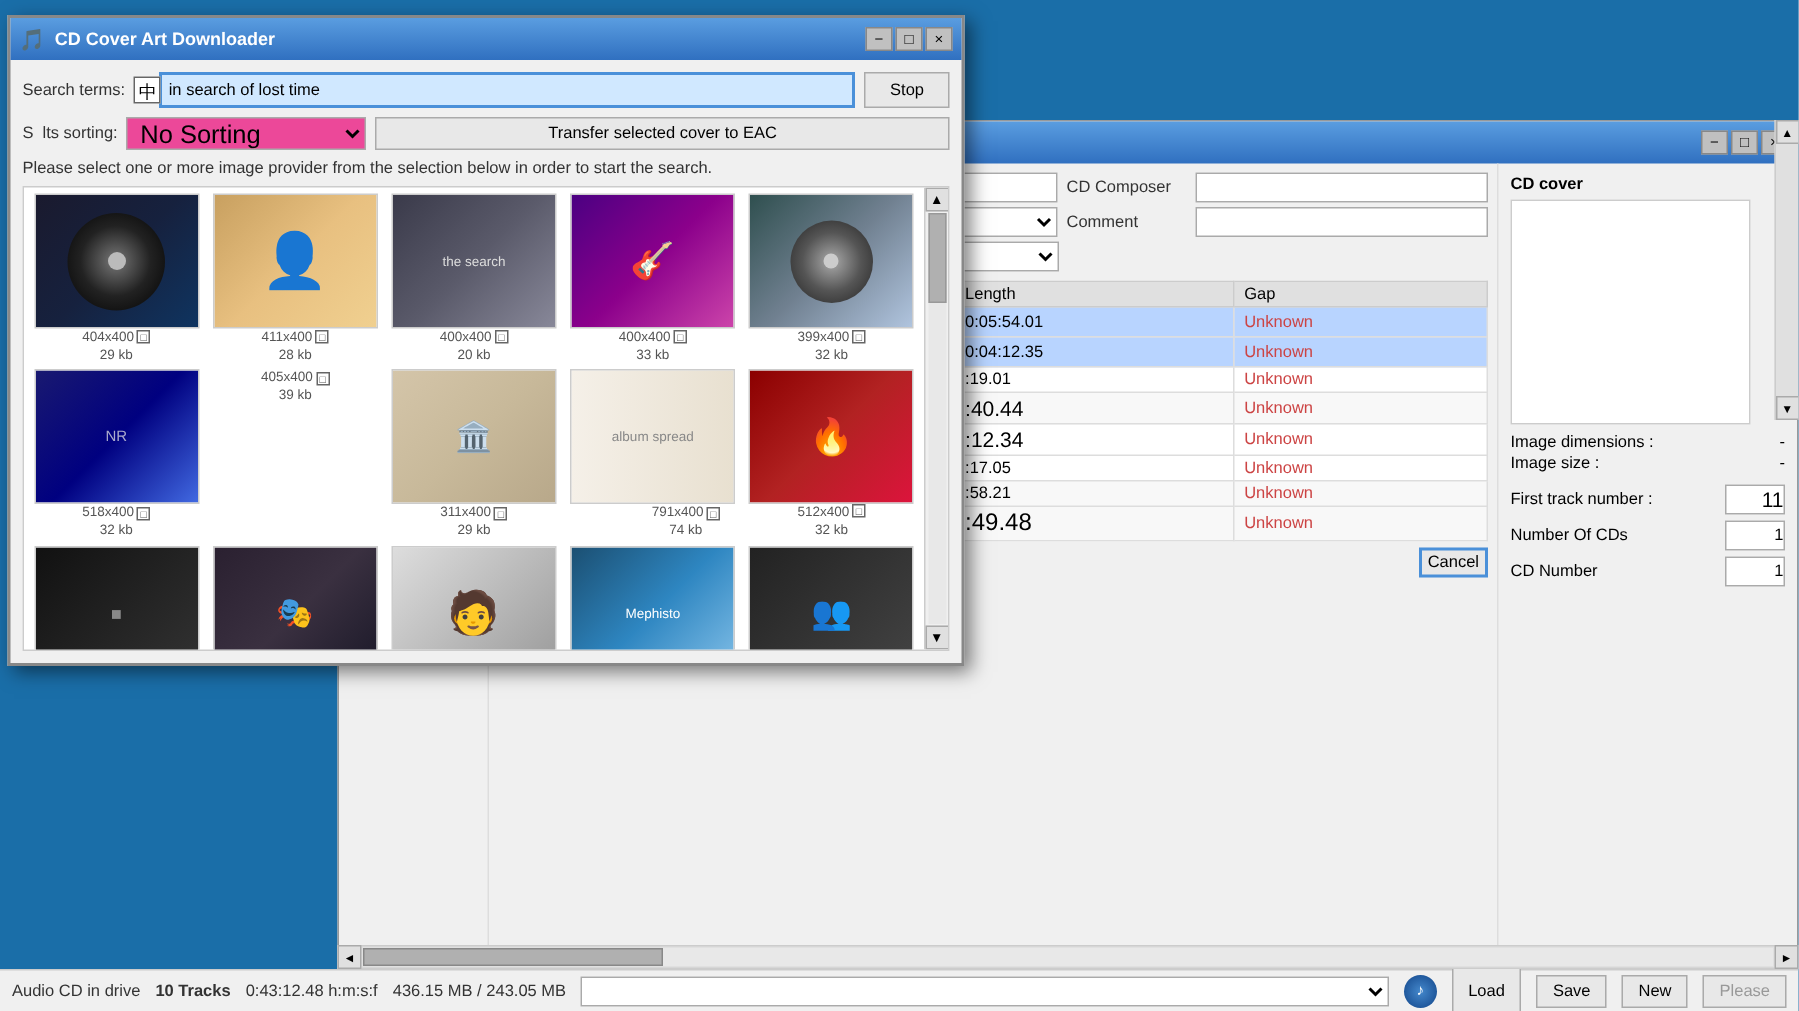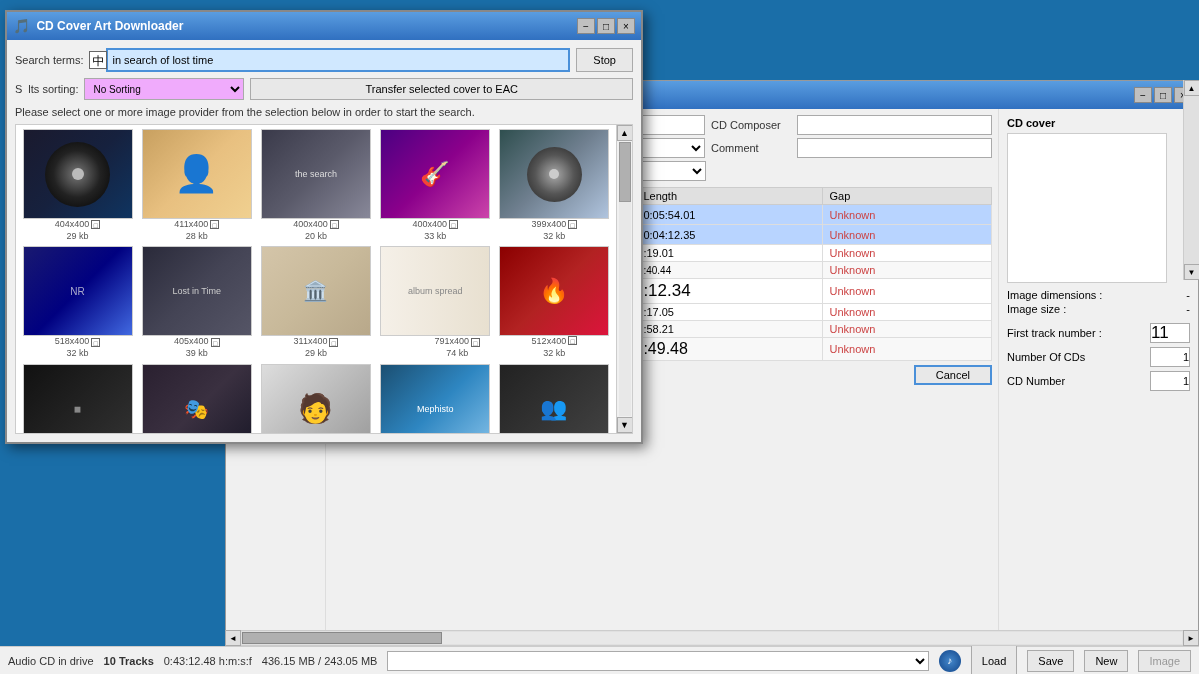--- a/index.html
+++ b/index.html
@@ -93,27 +93,27 @@
       </tr>
               <tr style="background: white;">
         <td style="border:1px solid #ddd;padding:2px 4px;"></td>
         <td style="border:1px solid #ddd;padding:2px 6px;font-size:11px;"></td>
         <td style="border:1px solid #ddd;padding:2px 6px;font-size:11px;">:19.01</td>
         <td style="border:1px solid #ddd;padding:2px 6px;font-size:11px;color:#cc4444;">Unknown</td>
       </tr>
               <tr style="background: rgb(248, 248, 248);">
         <td style="border:1px solid #ddd;padding:2px 4px;"></td>
         <td style="border:1px solid #ddd;padding:2px 6px;font-size:11px;"></td>
-        <td style="border:1px solid #ddd;padding:2px 6px;font-size:10px;">:40.44</td>
+        <td style="border:1px solid #ddd;padding:2px 6px;font-size:14px;">:40.44</td>
         <td style="border:1px solid #ddd;padding:2px 6px;font-size:11px;color:#cc4444;">Unknown</td>
       </tr>
               <tr style="background: white;">
         <td style="border:1px solid #ddd;padding:2px 4px;"></td>
         <td style="border:1px solid #ddd;padding:2px 6px;font-size:11px;"></td>
-        <td style="border:1px solid #ddd;padding:2px 6px;font-size:17px;">:12.34</td>
+        <td style="border:1px solid #ddd;padding:2px 6px;font-size:14px;">:12.34</td>
         <td style="border:1px solid #ddd;padding:2px 6px;font-size:11px;color:#cc4444;">Unknown</td>
       </tr>
               <tr style="background: white;">
         <td style="border:1px solid #ddd;padding:2px 4px;"></td>
         <td style="border:1px solid #ddd;padding:2px 6px;font-size:11px;"></td>
         <td style="border:1px solid #ddd;padding:2px 6px;font-size:11px;">:17.05</td>
         <td style="border:1px solid #ddd;padding:2px 6px;font-size:11px;color:#cc4444;">Unknown</td>
       </tr>
               <tr style="background: rgb(248, 248, 248);">
         <td style="border:1px solid #ddd;padding:2px 4px;"></td>
@@ -125,21 +125,21 @@
         <td style="border:1px solid #ddd;padding:2px 4px;"></td>
         <td style="border:1px solid #ddd;padding:2px 6px;font-size:11px;"></td>
         <td style="border:1px solid #ddd;padding:2px 6px;font-size:16px;">:49.48</td>
         <td style="border:1px solid #ddd;padding:2px 6px;font-size:11px;color:#cc4444;">Unknown</td>
       </tr>
             </tbody>
         </table>
       </div>
 
       <div style="display:flex;justify-content:flex-end;margin-top:4px;">
-        <button style="border:2px solid #4a90d9;background:#e8e8e8;padding:2px 20px;font-size:11px;cursor:pointer;">Cancel</button>
+        <button style="border:2px solid #4a90d9;background:#e8e8e8;padding:2px 4px;font-size:11px;cursor:pointer;">Cancel</button>
       </div>
     </div>
 
     <div style="width:200px;padding:8px;border-left:1px solid #ddd;overflow:hidden;">
 
       <div>
         <div style="font-size:11px;font-weight:bold;margin-bottom:4px;">CD cover</div>
         <div style="width:160px;height:150px;border:1px solid #ccc;background:white;margin-bottom:6px;"></div>
         <div style="display:flex;justify-content:space-between;font-size:11px;margin-bottom:2px;">
           <span>Image dimensions :</span>
@@ -147,21 +147,21 @@
         </div>
         <div style="display:flex;justify-content:space-between;font-size:11px;margin-bottom:8px;">
           <span>Image size :</span>
           <span>-</span>
         </div>
       </div>
 
       <div>
         <div style="display:flex;justify-content:space-between;align-items:center;margin-bottom:4px;font-size:11px;">
           <span>First track number :</span>
-          <input value="11" style="width: 40px; height: 20px; border: 1px solid rgb(170, 170, 170); font-size: 17px; ">
+          <input value="11" style="width: 40px; height: 20px; border: 1px solid rgb(170, 170, 170); font-size: 14px; text-align: right;">
         </div>
         <div style="display:flex;justify-content:space-between;align-items:center;margin-bottom:4px;font-size:11px;">
           <span>Number Of CDs</span>
           <input value="1" style="width: 40px; height: 20px; border: 1px solid rgb(170, 170, 170); font-size: 11px; text-align: right;">
         </div>
         <div style="display:flex;justify-content:space-between;align-items:center;margin-bottom:4px;font-size:11px;">
           <span>CD Number</span>
           <input value="1" style="width: 40px; height: 20px; border: 1px solid rgb(170, 170, 170); font-size: 11px; text-align: right;">
         </div>
       </div>
@@ -190,21 +190,21 @@
       <div style="flex:1;position:relative;display:flex;align-items:center;">
         <span style="display:inline-block;width:18px;height:18px;background:white;border:1px solid #666;font-size:12px;text-align:center;line-height:18px;color:#000;margin-right:-1px;z-index:1;">中</span>
         <input value="in search of lost time" style="flex: 1 1 0%; height: 24px; border: 2px solid rgb(74, 144, 217); background: rgb(208, 232, 255); font-size: 11px; padding: 0px 4px;">
       </div>
       <button style="height:24px;padding:0 16px;background:#e8e8e8;border:1px solid #aaa;font-size:11px;cursor:pointer;">Stop</button>
     </div>
 
     <div style="display:flex;align-items:center;margin-bottom:6px;gap:6px;">
       <span style="font-size:11px;color:#333;">S</span>
       <span style="font-size:11px;color:#333;white-space:nowrap;">lts sorting:</span>
-      <select style="height:22px;border:1px solid #aaa;background:#f0abfc;font-size:10px;padding:0 4px;min-width:160px;">
+      <select style="height:22px;border:1px solid #aaa;background:#ec4899;font-size:17px;padding:0 4px;min-width:160px;">
         <option>No Sorting</option>
         <option>By Size</option>
         <option>By Name</option>
       </select>
       <button style="flex:1;height:22px;background:#e8e8e8;border:1px solid #aaa;font-size:11px;cursor:pointer;">Transfer selected cover to EAC</button>
     </div>
 
     <div style="font-size:11px;color:#333;margin-bottom:6px;">Please select one or more image provider from the selection below in order to start the search.</div>
 
     <div style="position:relative;border:1px solid #ccc;background:white;height:310px;overflow:hidden;">
@@ -275,23 +275,20 @@
           <div style="width:110px;height:90px;background:linear-gradient(135deg,#191970,#000080,#4169E1);border:1px solid #ccc;display:flex;align-items:center;justify-content:center;">
             <span style="font-size:10px;color:#aac;text-align:center;padding:2px;">NR</span>
           </div>
           <div style="font-size:9px;color:#555;text-align:center;line-height:1.3;">
             <div style="display:flex;align-items:center;gap:2px;">518x400 <span style="display:inline-block;width:9px;height:9px;border:1px solid #666;font-size:7px;line-height:9px;text-align:center;">□</span></div>
             <div>32 kb</div>
           </div>
         </div>
 
         <div style="display:flex;flex-direction:column;align-items:center;cursor:pointer;">
-          <div style="width:110px;height:90px;background:linear-gradient(135deg,#2a2a3a,#444455,#555566);border:1px solid #ccc;display:flex;align-items:center;justify-content:center;">
-            <span style="font-size:9px;color:#ccc;text-align:center;">Lost in Time</span>
-          </div>
           <div style="font-size:9px;color:#555;text-align:center;line-height:1.3;">
             <div style="display:flex;align-items:center;gap:2px;">405x400 <span style="display:inline-block;width:9px;height:9px;border:1px solid #666;font-size:7px;line-height:9px;text-align:center;">□</span></div>
             <div>39 kb</div>
           </div>
         </div>
 
         <div style="display:flex;flex-direction:column;align-items:center;cursor:pointer;">
           <div style="width:110px;height:90px;background:linear-gradient(135deg,#D4C5A9,#C8B99A,#B8A88A);border:1px solid #ccc;display:flex;align-items:center;justify-content:center;">
             <span style="font-size:20px;">🏛️</span>
           </div>
@@ -374,21 +371,21 @@
   <span style="color:#333;white-space:nowrap;font-weight:bold;">10 Tracks</span>
   <span style="color:#333;white-space:nowrap;">0:43:12.48 h:m:s:f</span>
   <span style="color:#333;white-space:nowrap;">436.15 MB / 243.05 MB</span>
   <select style="flex:1;height:20px;border:1px solid #aaa;background:white;font-size:11px;"></select>
   <div style="width:22px;height:22px;border-radius:50%;background:radial-gradient(circle at 11px 11px,#4488cc,#114488);display:flex;align-items:center;justify-content:center;">
     <span style="color:white;font-size:10px;">♪</span>
   </div>
   <button style="height:38px;padding:0 10px;background:#e8e8e8;border:1px solid #aaa;font-size:11px;cursor:pointer;">Load</button>
   <button style="height:22px;padding:0 10px;background:#e8e8e8;border:1px solid #aaa;font-size:11px;cursor:pointer;">Save</button>
   <button style="height:22px;padding:0 10px;background:#e8e8e8;border:1px solid #aaa;font-size:11px;cursor:pointer;">New</button>
-  <button style="height:22px;padding:0 10px;background:#e8e8e8;border:1px solid #aaa;font-size:11px;cursor:pointer;color:#999;">Image</button>
+  <button style="height:22px;padding:0 10px;background:#e8e8e8;border:1px solid #aaa;font-size:11px;cursor:pointer;color:#999;">Please</button>
 </div>
 
 <div style="position:absolute;bottom:28px;left:225px;right:0;height:16px;background:#e0e0e0;border-top:1px solid #ccc;border-bottom:1px solid #ccc;display:flex;align-items:center;">
   <div style="width:16px;height:16px;background:#e0e0e0;border:1px solid #aaa;display:flex;align-items:center;justify-content:center;font-size:8px;cursor:pointer;flex-shrink:0;">◄</div>
   <div style="flex:1;height:12px;background:#e8e8e8;position:relative;margin:0 1px;">
     <div style="position:absolute;left:0;top:0;height:100%;width:200px;background:#b0b0b0;border:1px solid #888;cursor:pointer;"></div>
   </div>
   <div style="width:16px;height:16px;background:#e0e0e0;border:1px solid #aaa;display:flex;align-items:center;justify-content:center;font-size:8px;cursor:pointer;flex-shrink:0;">►</div>
 </div>
 

